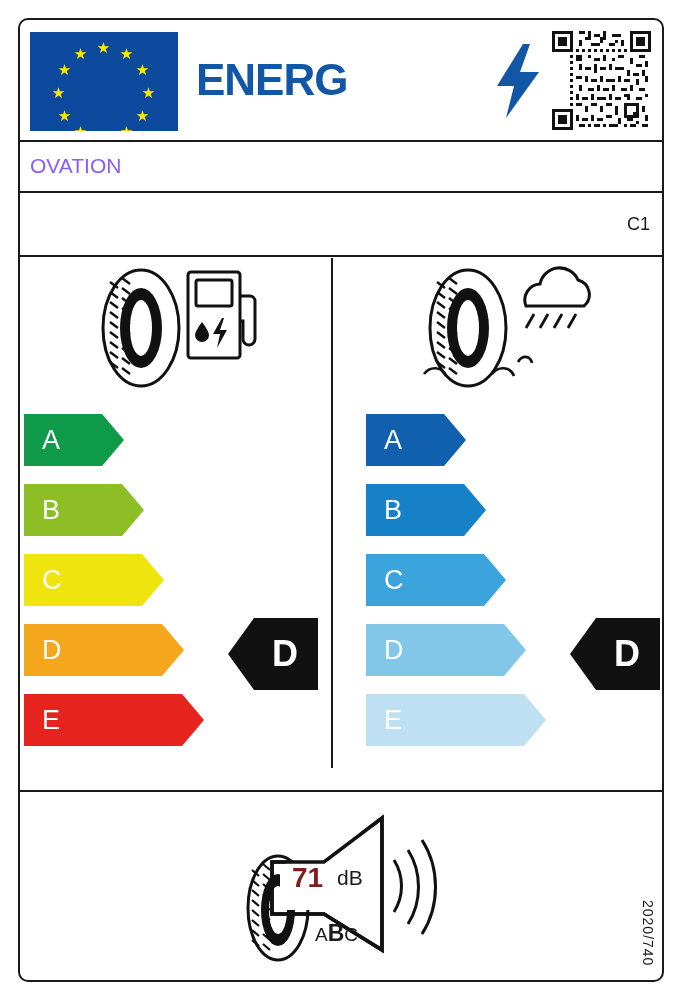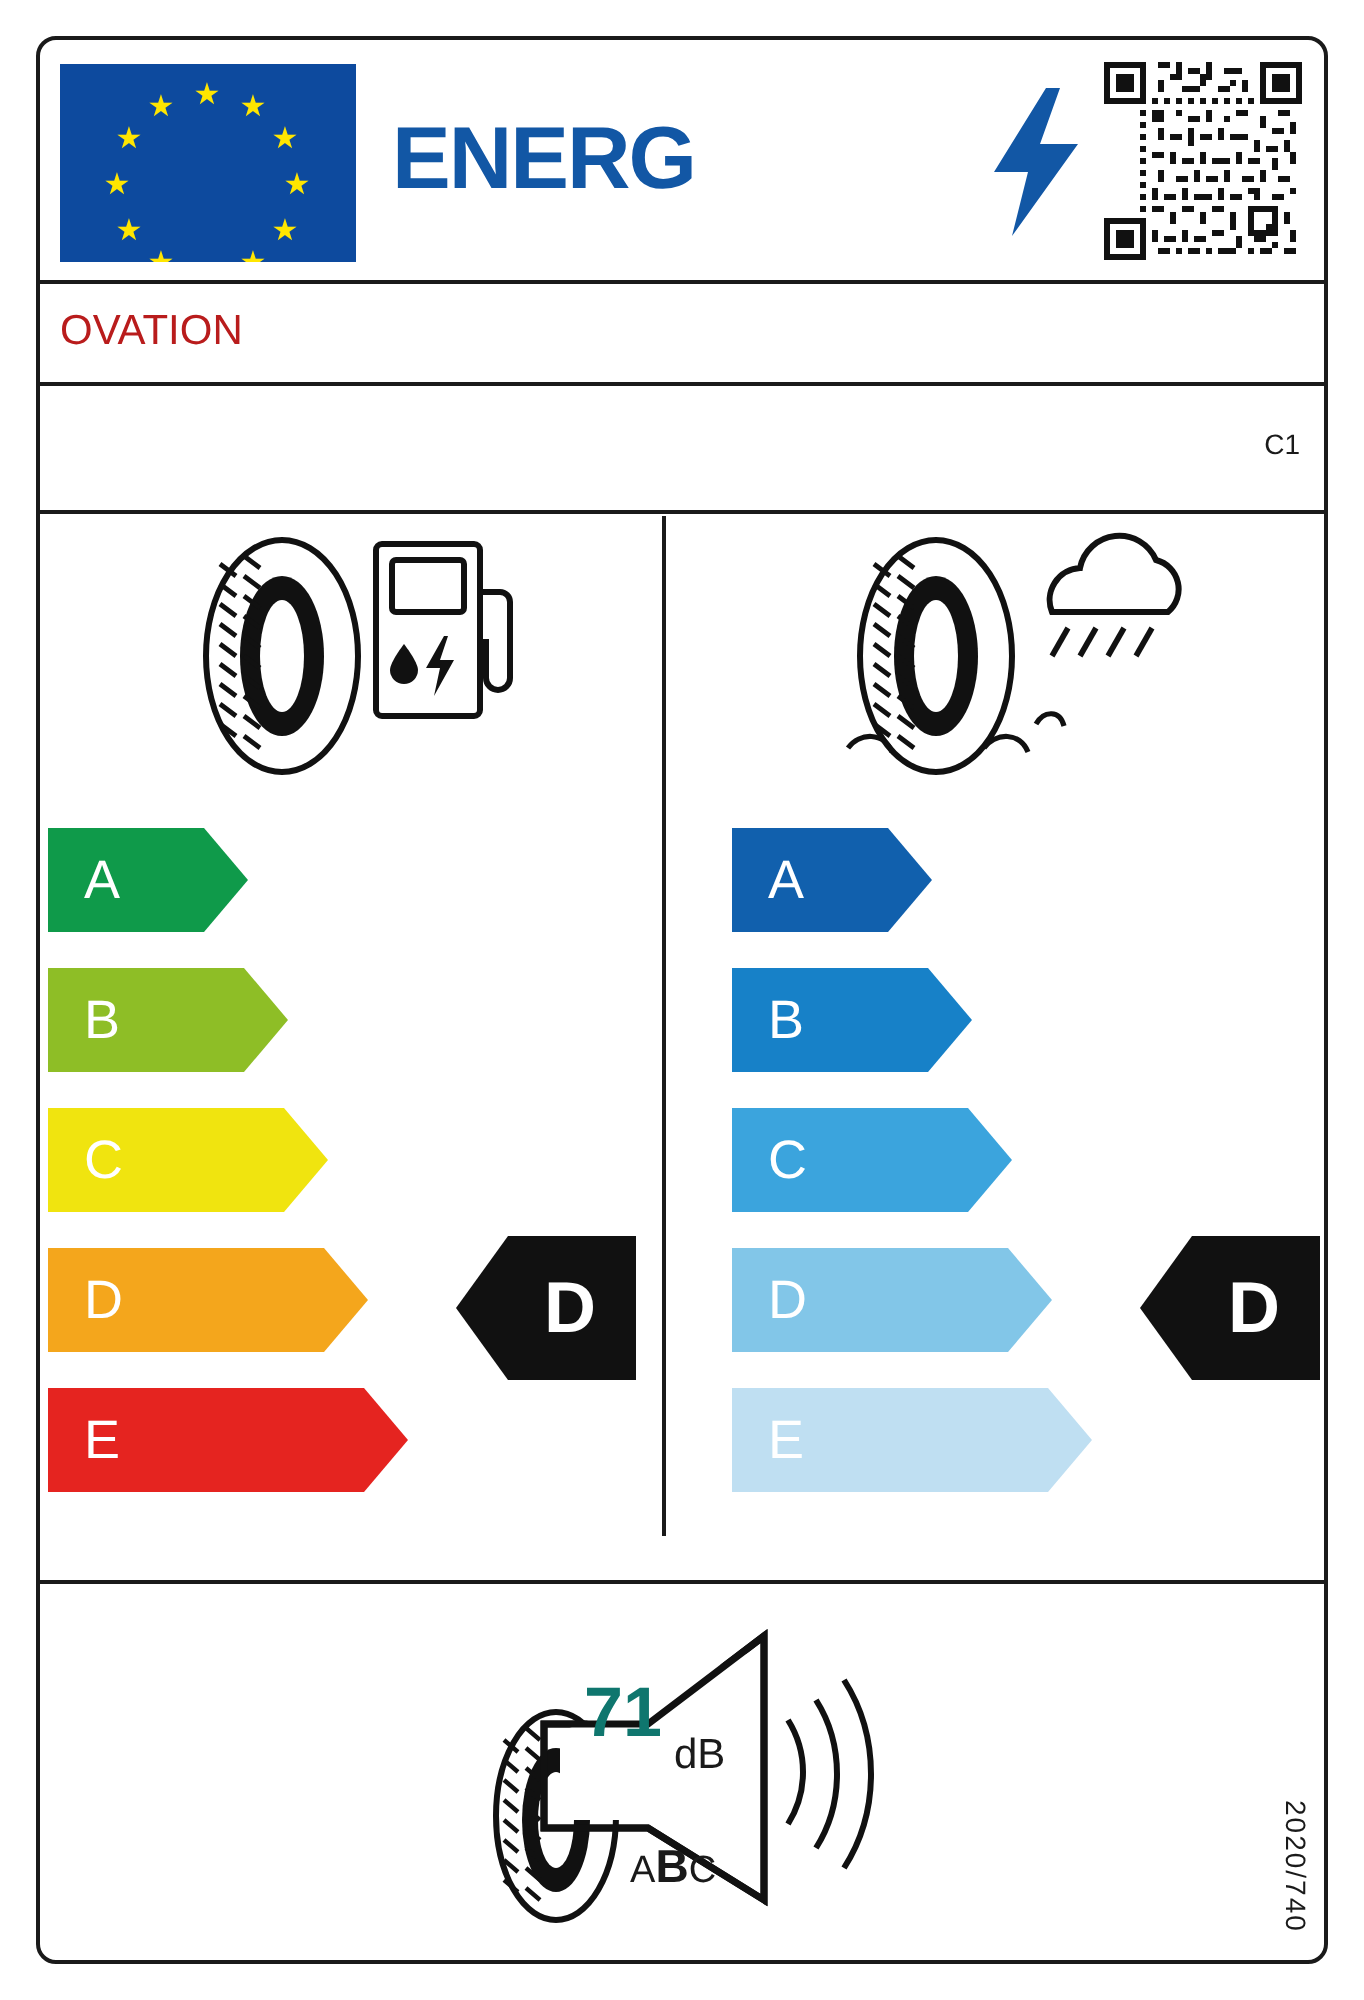--- a/index.html
+++ b/index.html
@@ -63,32 +63,32 @@
     position: absolute;
     left: 20px;
     width: 642px;
     height: 2px;
     background: #1a1a1a;
   }
   .brand {
     position: absolute;
     left: 30px; top: 154px;
     font-size: 21px;
-    color: #b91c1c;
+    color: #8b5cf6;
   }
   .tyre-size {
     position: absolute;
     left: 30px; top: 210px;
     font-size: 25px;
     color: #1a1a1a;
   }
   .tyre-class {
     position: absolute;
     right: 32px; top: 214px;
-    font-size: 14px;
+    font-size: 18px;
     color: #1a1a1a;
   }
   
   .mid-divider {
     position: absolute;
     left: 331px; top: 258px;
     width: 2px; height: 510px;
     background: #1a1a1a;
   }
   
@@ -126,24 +126,24 @@
     color: #ffffff;
   }
   
   .noise-box {
     position: absolute;
     left: 228px; top: 810px;
     width: 225px; height: 160px;
   }
   .noise-db {
     position: absolute;
-    left: 292px; top: 837px;
-    font-size: 35px;
+    left: 292px; top: 862px;
+    font-size: 28px;
     font-weight: bold;
-    color: #0f766e;
+    color: #7f1d1d;
   }
   .noise-unit {
     position: absolute;
     left: 337px; top: 866px;
     font-size: 21px;
     color: #1a1a1a;
   }
   .noise-classes {
     position: absolute;
     left: 315px; top: 920px;

